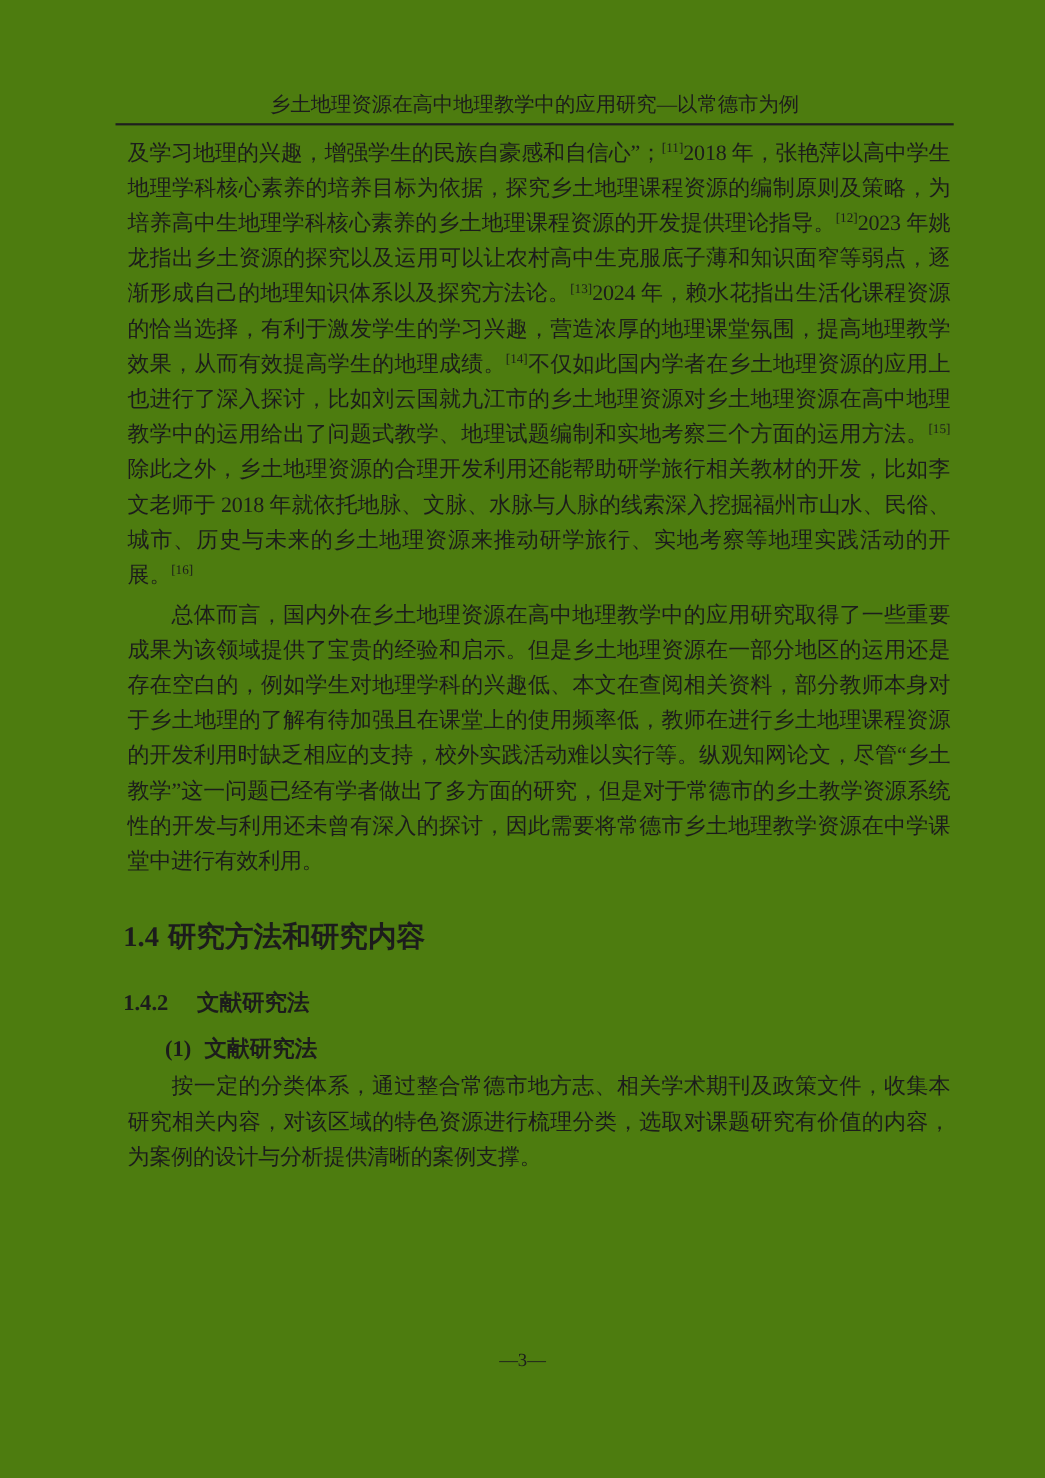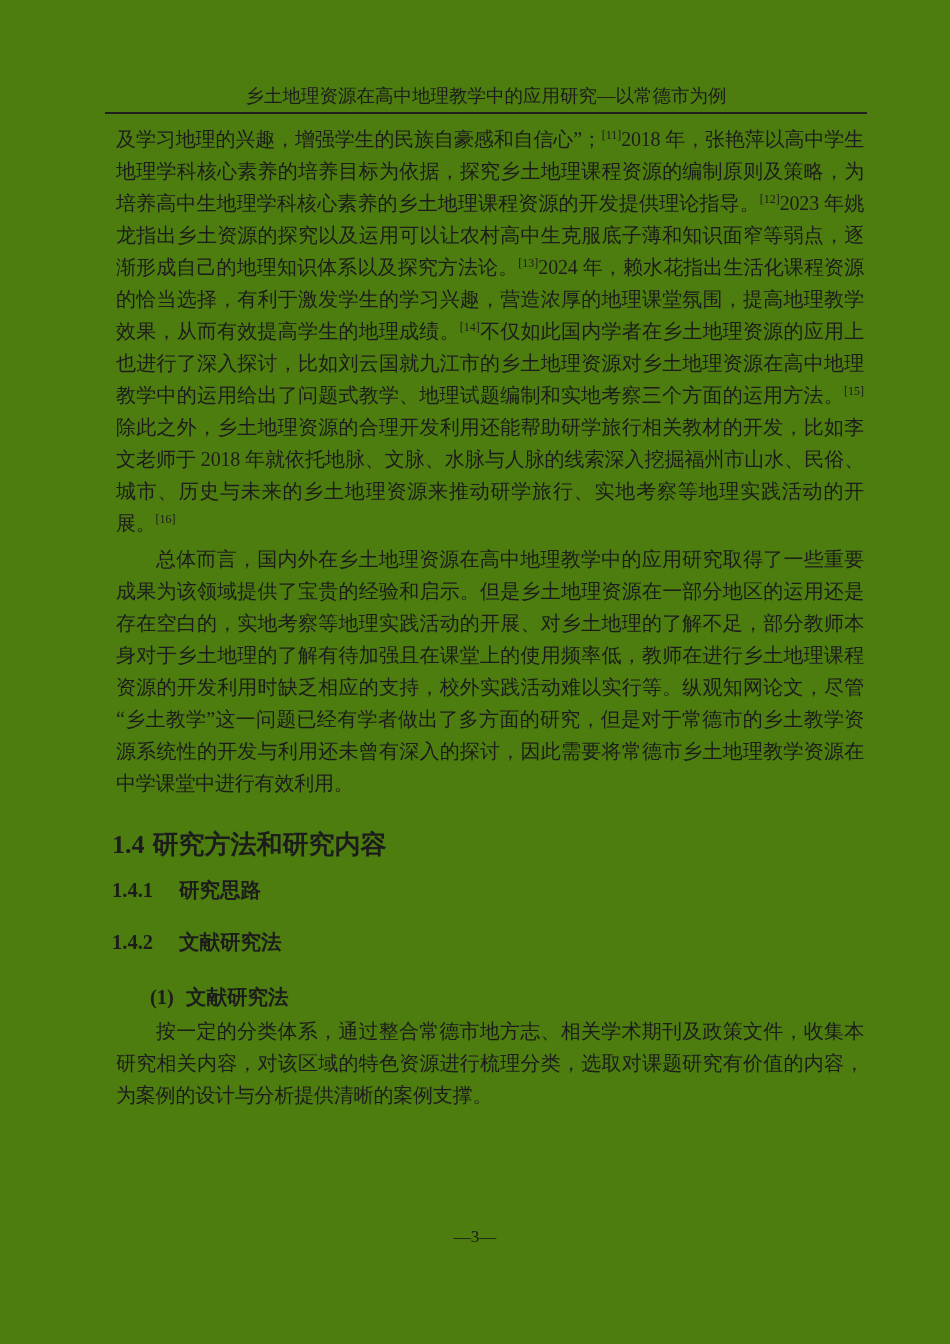--- a/index.html
+++ b/index.html
@@ -40,38 +40,38 @@
     line-height:0;
     letter-spacing:0;
     vertical-align:7px;
   }
   
   .h1 {
     margin-top:30px;
     font-family:"Liberation Sans","DejaVu Sans",sans-serif;
     font-weight:bold;
     font-size:26px;
-    line-height:30px;
+    line-height:45px;
     letter-spacing:0;
     text-align:left;
     text-indent:0;
   }
   .h2 {
     margin-top:16px;
     font-family:"Liberation Sans","DejaVu Sans",sans-serif;
     font-weight:bold;
     font-size:20.5px;
     line-height:28px;
     letter-spacing:0;
     text-align:left;
     text-indent:0;
   }
   .h2-b { margin-top:24px; }
   .h3 {
-    margin-top:27px;
+    margin-top:14px;
     padding-left:38px;
     font-family:"Liberation Sans","DejaVu Sans",sans-serif;
     font-weight:bold;
     font-size:20.5px;
     line-height:28px;
     letter-spacing:0;
     text-align:left;
     text-indent:0;
   }
   .h-num {
@@ -96,29 +96,26 @@
 <div class="page">
 
   <div class="doc-header">
     <span>乡土地理资源在高中地理教学中的应用研究—以常德市为例</span>
   </div>
 
   <div class="body-col">
 
     <p>及学习地理的兴趣，增强学生的民族自豪感和自信心”；<sup class="cite">[11]</sup>2018 年，张艳萍以高中学生地理学科核心素养的培养目标为依据，探究乡土地理课程资源的编制原则及策略，为培养高中生地理学科核心素养的乡土地理课程资源的开发提供理论指导。<sup class="cite">[12]</sup>2023 年姚龙指出乡土资源的探究以及运用可以让农村高中生克服底子薄和知识面窄等弱点，逐渐形成自己的地理知识体系以及探究方法论。<sup class="cite">[13]</sup>2024 年，赖水花指出生活化课程资源的恰当选择，有利于激发学生的学习兴趣，营造浓厚的地理课堂氛围，提高地理教学效果，从而有效提高学生的地理成绩。<sup class="cite">[14]</sup>不仅如此国内学者在乡土地理资源的应用上也进行了深入探讨，比如刘云国就九江市的乡土地理资源对乡土地理资源在高中地理教学中的运用给出了问题式教学、地理试题编制和实地考察三个方面的运用方法。<sup class="cite">[15]</sup>除此之外，乡土地理资源的合理开发利用还能帮助研学旅行相关教材的开发，比如李文老师于 2018 年就依托地脉、文脉、水脉与人脉的线索深入挖掘福州市山水、民俗、城市、历史与未来的乡土地理资源来推动研学旅行、实地考察等地理实践活动的开展。<sup class="cite">[16]</sup></p>
 
-    <p class="indent para-b">总体而言，国内外在乡土地理资源在高中地理教学中的应用研究取得了一些重要成果为该领域提供了宝贵的经验和启示。但是乡土地理资源在一部分地区的运用还是存在空白的，实地考察等地理实践活动的开展、对乡土地理的了解不足，部分教师本身对于乡土地理的了解有待加强且在课堂上的使用频率低，教师在进行乡土地理课程资源的开发利用时缺乏相应的支持，校外实践活动难以实行等。纵观知网论文，尽管“乡土教学”这一问题已经有学者做出了多方面的研究，但是对于常德市的乡土教学资源系统性的开发与利用还未曾有深入的探讨，因此需要将常德市乡土地理教学资源在中学课堂中进行有效利用。</p>
+    <p class="indent para-b">总体而言，国内外在乡土地理资源在高中地理教学中的应用研究取得了一些重要成果为该领域提供了宝贵的经验和启示。但是乡土地理资源在一部分地区的运用还是存在空白的，例如学生对地理学科的兴趣低、本文在查阅相关资料，部分教师本身对于乡土地理的了解有待加强且在课堂上的使用频率低，教师在进行乡土地理课程资源的开发利用时缺乏相应的支持，校外实践活动难以实行等。纵观知网论文，尽管“乡土教学”这一问题已经有学者做出了多方面的研究，但是对于常德市的乡土教学资源系统性的开发与利用还未曾有深入的探讨，因此需要将常德市乡土地理教学资源在中学课堂中进行有效利用。</p>
 
     <div class="h1">
       <span class="h-num">1.4</span><span>研究方法和研究内容</span>
     </div>
 
-    <div class="h2">
-      <span class="h-num">1.4.1</span><span>研究思路</span>
-    </div>
 
 
     <div class="h2 h2-b">
       <span class="h-num">1.4.2</span><span>文献研究法</span>
     </div>
 
     <div class="h3">
       <span class="h-num">(1)</span><span>文献研究法</span>
     </div>
 

